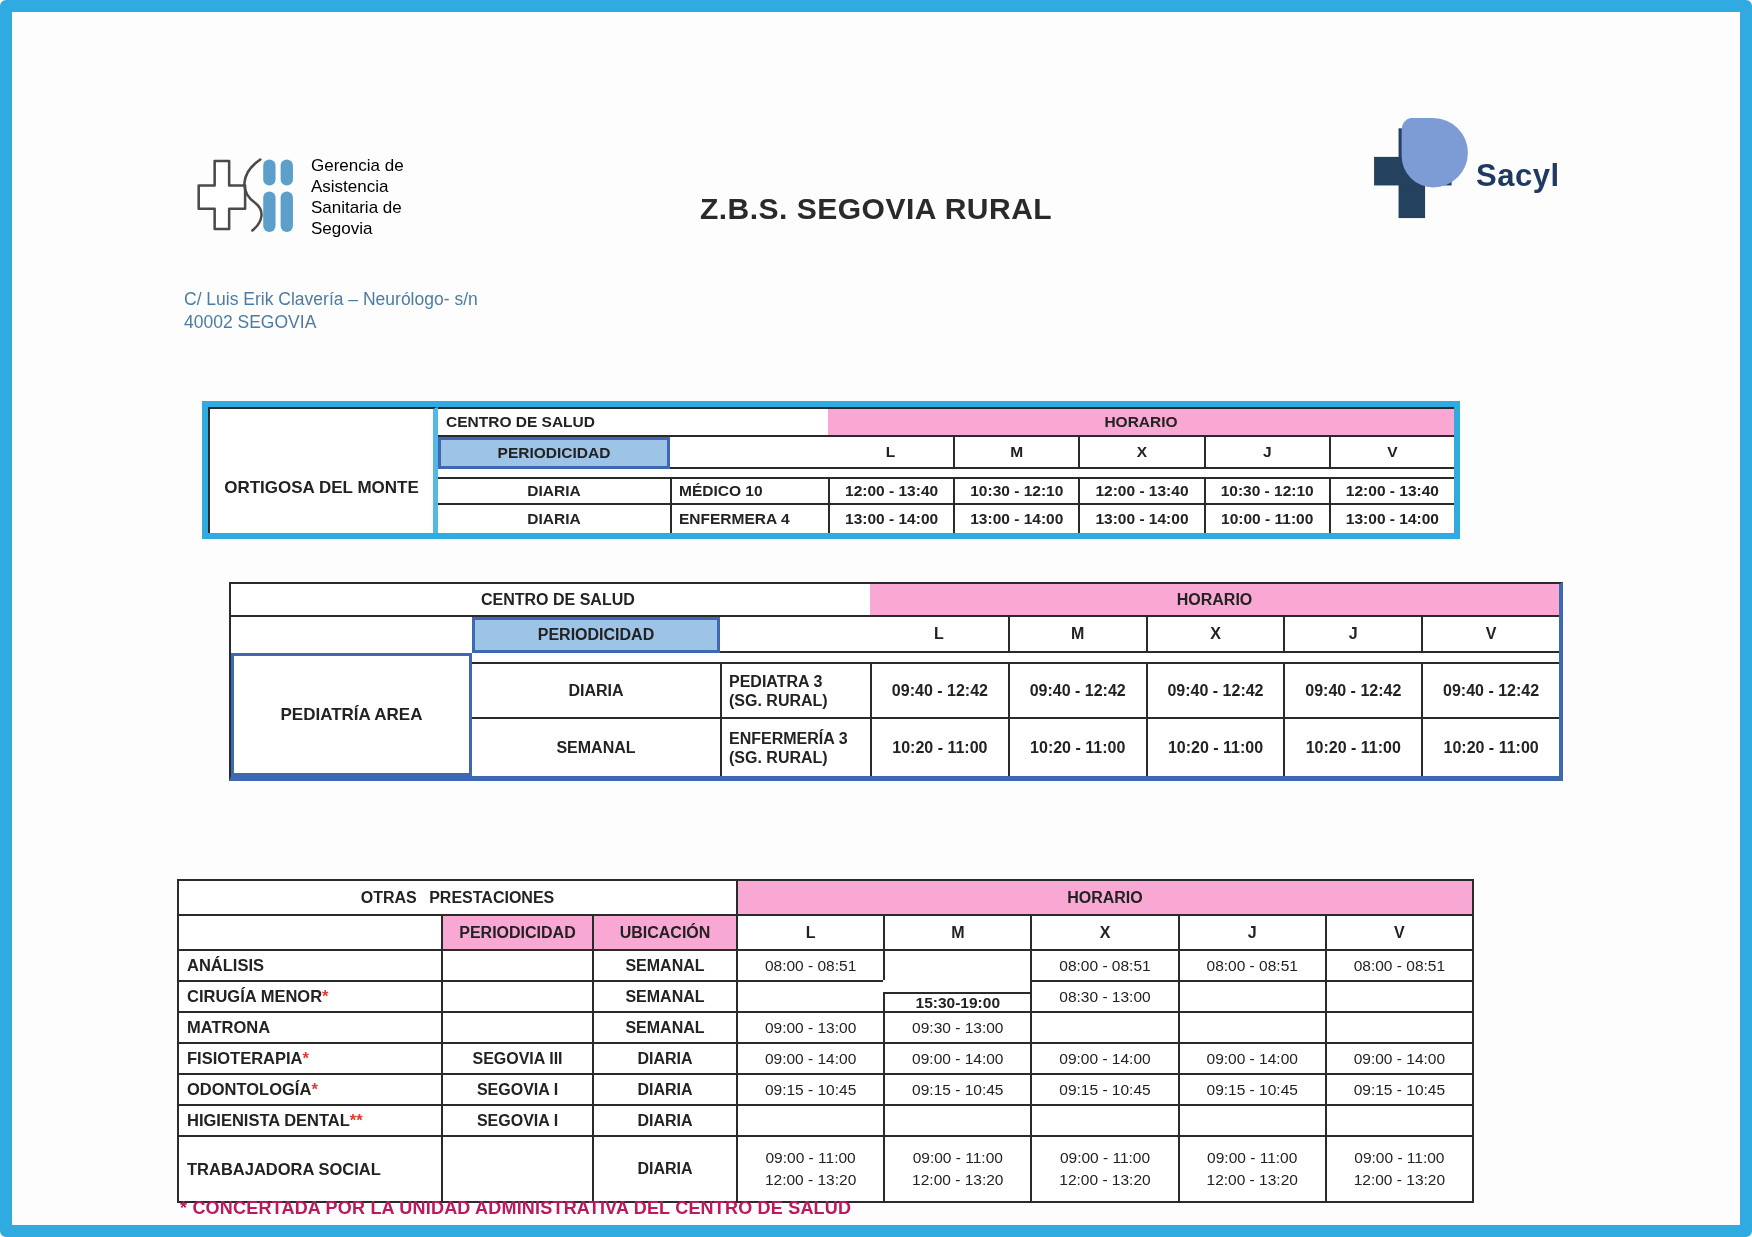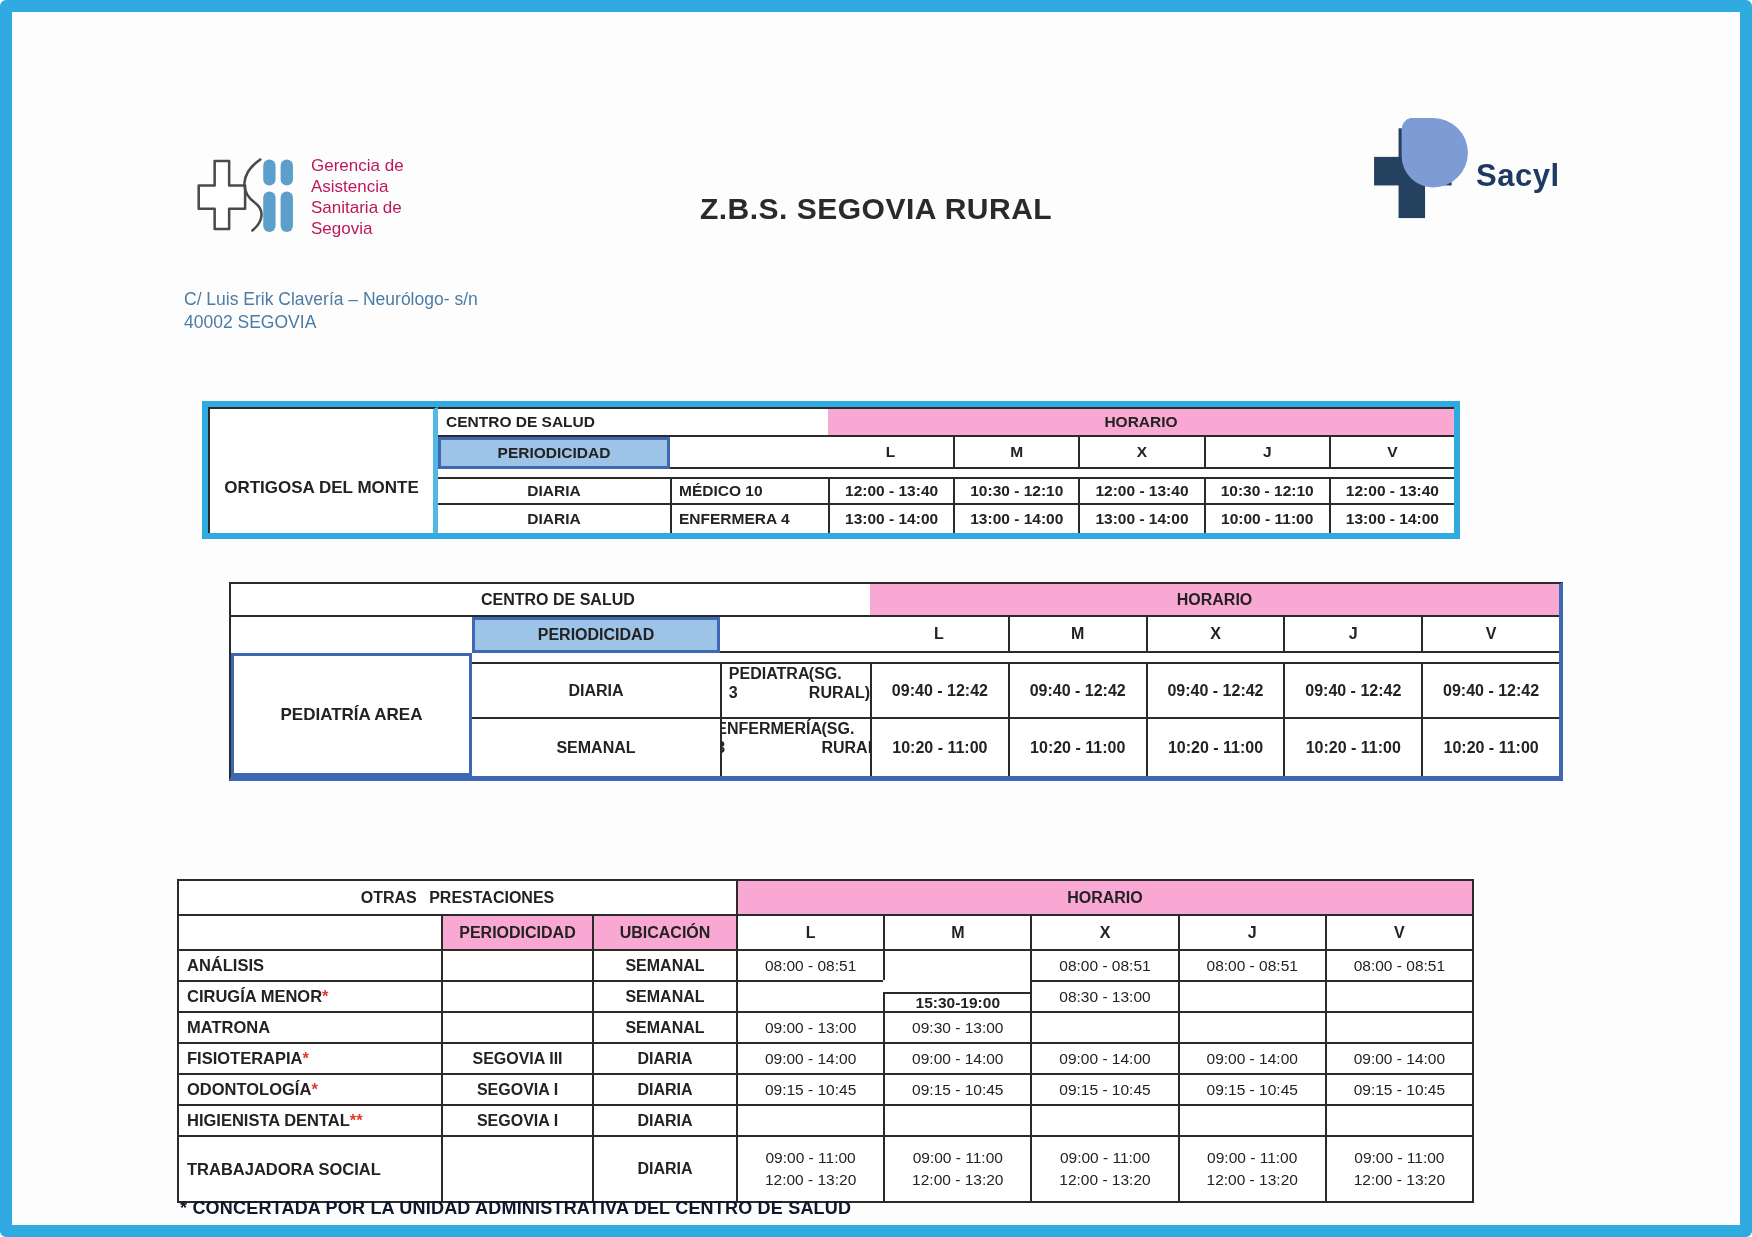--- a/index.html
+++ b/index.html
@@ -5,21 +5,21 @@
   * { margin:0; padding:0; box-sizing:border-box; }
   html,body { background:#fff; }
   body { font-family:"Liberation Sans", sans-serif; color:#222; }
   .page {
     position:relative; width:1752px; height:1237px; overflow:hidden;
     background:#fdfdfd; border:12px solid #2fabe1; border-radius:6px;
   }
 
   
   .org-logo { position:absolute; left:178px; top:131px; }
-  .org-text { position:absolute; left:299px; top:143px; font-size:17px; line-height:21px; color:#be185d; }
+  .org-text { position:absolute; left:299px; top:143px; font-size:17px; line-height:21px; color:#000000; }
   .address  { position:absolute; left:172px; top:276px; font-size:17.5px; line-height:23px; color:#4b7ca6; }
   .title    { position:absolute; left:0; top:180px; width:100%; text-align:center;
               font-size:30px; font-weight:700; color:#2a2a2a; letter-spacing:.5px; }
   .sacyl-wrap { position:absolute; left:1358px; top:92px; display:flex; align-items:center; }
   .sacyl-text { font-size:31px; font-weight:700; color:#1e3a63; margin-left:4px; margin-top:26px; letter-spacing:.5px; }
 
   
   .cell { display:flex; align-items:center; justify-content:center; background:#fff; overflow:hidden; }
   .blue { background:#f9a8d4; }
   .bold { font-weight:700; }
@@ -38,39 +38,39 @@
               border-right:5px solid #55b8e4; font-weight:700; font-size:17px; padding-top:34px; }
   .t1 .time { font-weight:600; }
 
   
   .t2 { position:absolute; left:217px; top:570px; width:1334px;
         border:2px solid #2a2a2a; border-bottom:5px solid #3e68b1; border-right:4px solid #3e68b1;
         background:#fff; display:grid; grid-template-columns:241px 248px 150px repeat(5,1fr);
         grid-template-rows:33px 36px 9px 57px 57px; font-size:16px; }
   .t2 .zone { grid-area:3/1/6/2; border:3px solid #3e68b1; font-weight:700; font-size:17px; }
   .t2 .time { font-weight:600; }
-  .t2 .res  { flex-direction:row; align-items:flex-start; justify-content:center; padding-left:7px; line-height:19px; }
+  .t2 .res  { flex-direction:column; align-items:flex-start; justify-content:center; padding-left:7px; line-height:19px; }
 
   .periodicidad-cell { background:#9dc3e6; border:3px solid #3e68b1 !important; font-weight:700; }
 
   
   .t3 { position:absolute; left:165px; top:867px; width:1297px;
         border:2px solid #2a2a2a; background:#fff;
         display:grid; grid-template-columns:262px 151px 144px repeat(5,1fr);
         grid-template-rows:33px 35px 31px 31px 31px 31px 31px 31px 66px; font-size:16px; }
   .t3 .cell { border-left:2px solid #2a2a2a; border-top:2px solid #2a2a2a; }
   .t3 .nol { border-left:none; } .t3 .not { border-top:none; }
   .t3 .svc { justify-content:flex-start; padding-left:8px; font-weight:700; font-size:16.5px; }
   .t3 .time { font-weight:400; font-size:15.5px; }
   .t3 .time.boldtime { font-weight:700;margin-top:12px; }
   .t3 .twoline { flex-direction:column; line-height:22px; }
   .t3 .otras { font-weight:700; word-spacing:8px; }
 
   
-  .fn { position:absolute; left:168px; font-size:18px; font-weight:600; color:#0f172a; letter-spacing:.2px; }
+  .fn { position:absolute; left:168px; font-size:18px; font-weight:600; color:#be185d; letter-spacing:.2px; }
   .fn1 { top:1186px; } .fn2 { top:1214px; }
 </style>
 </head>
 <body>
 
 <div class="page">
 
   <div class="org-logo">
     <svg width="116" height="104" viewBox="0 0 160 110">
       <path d="M34,8 H54 V42 H76 V74 H54 V102 H34 V74 H12 V42 H34 Z" fill="#ffffff" stroke="#4a4a4a" stroke-width="3.5" stroke-linejoin="round"></path>

